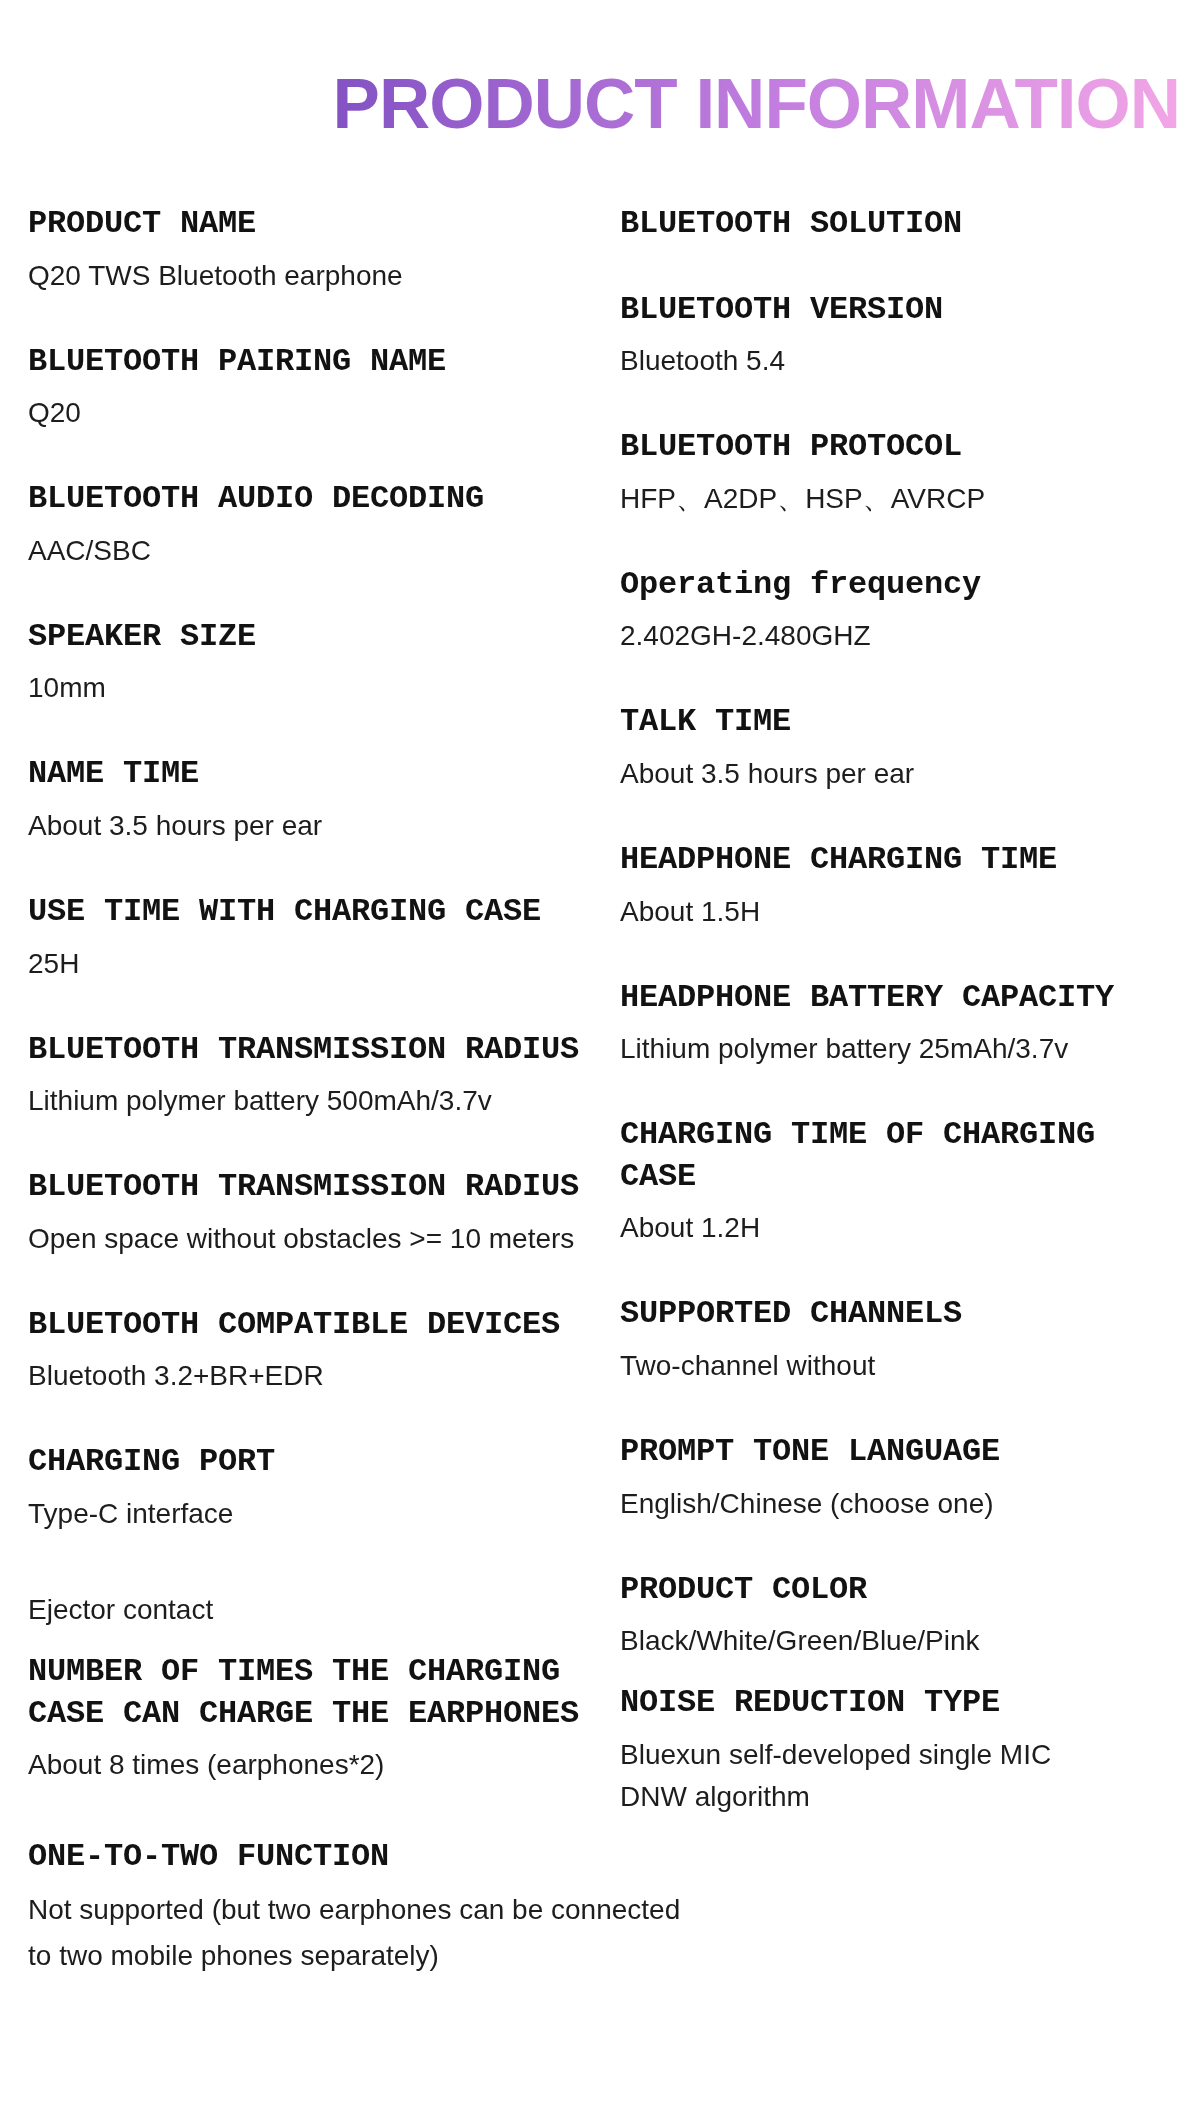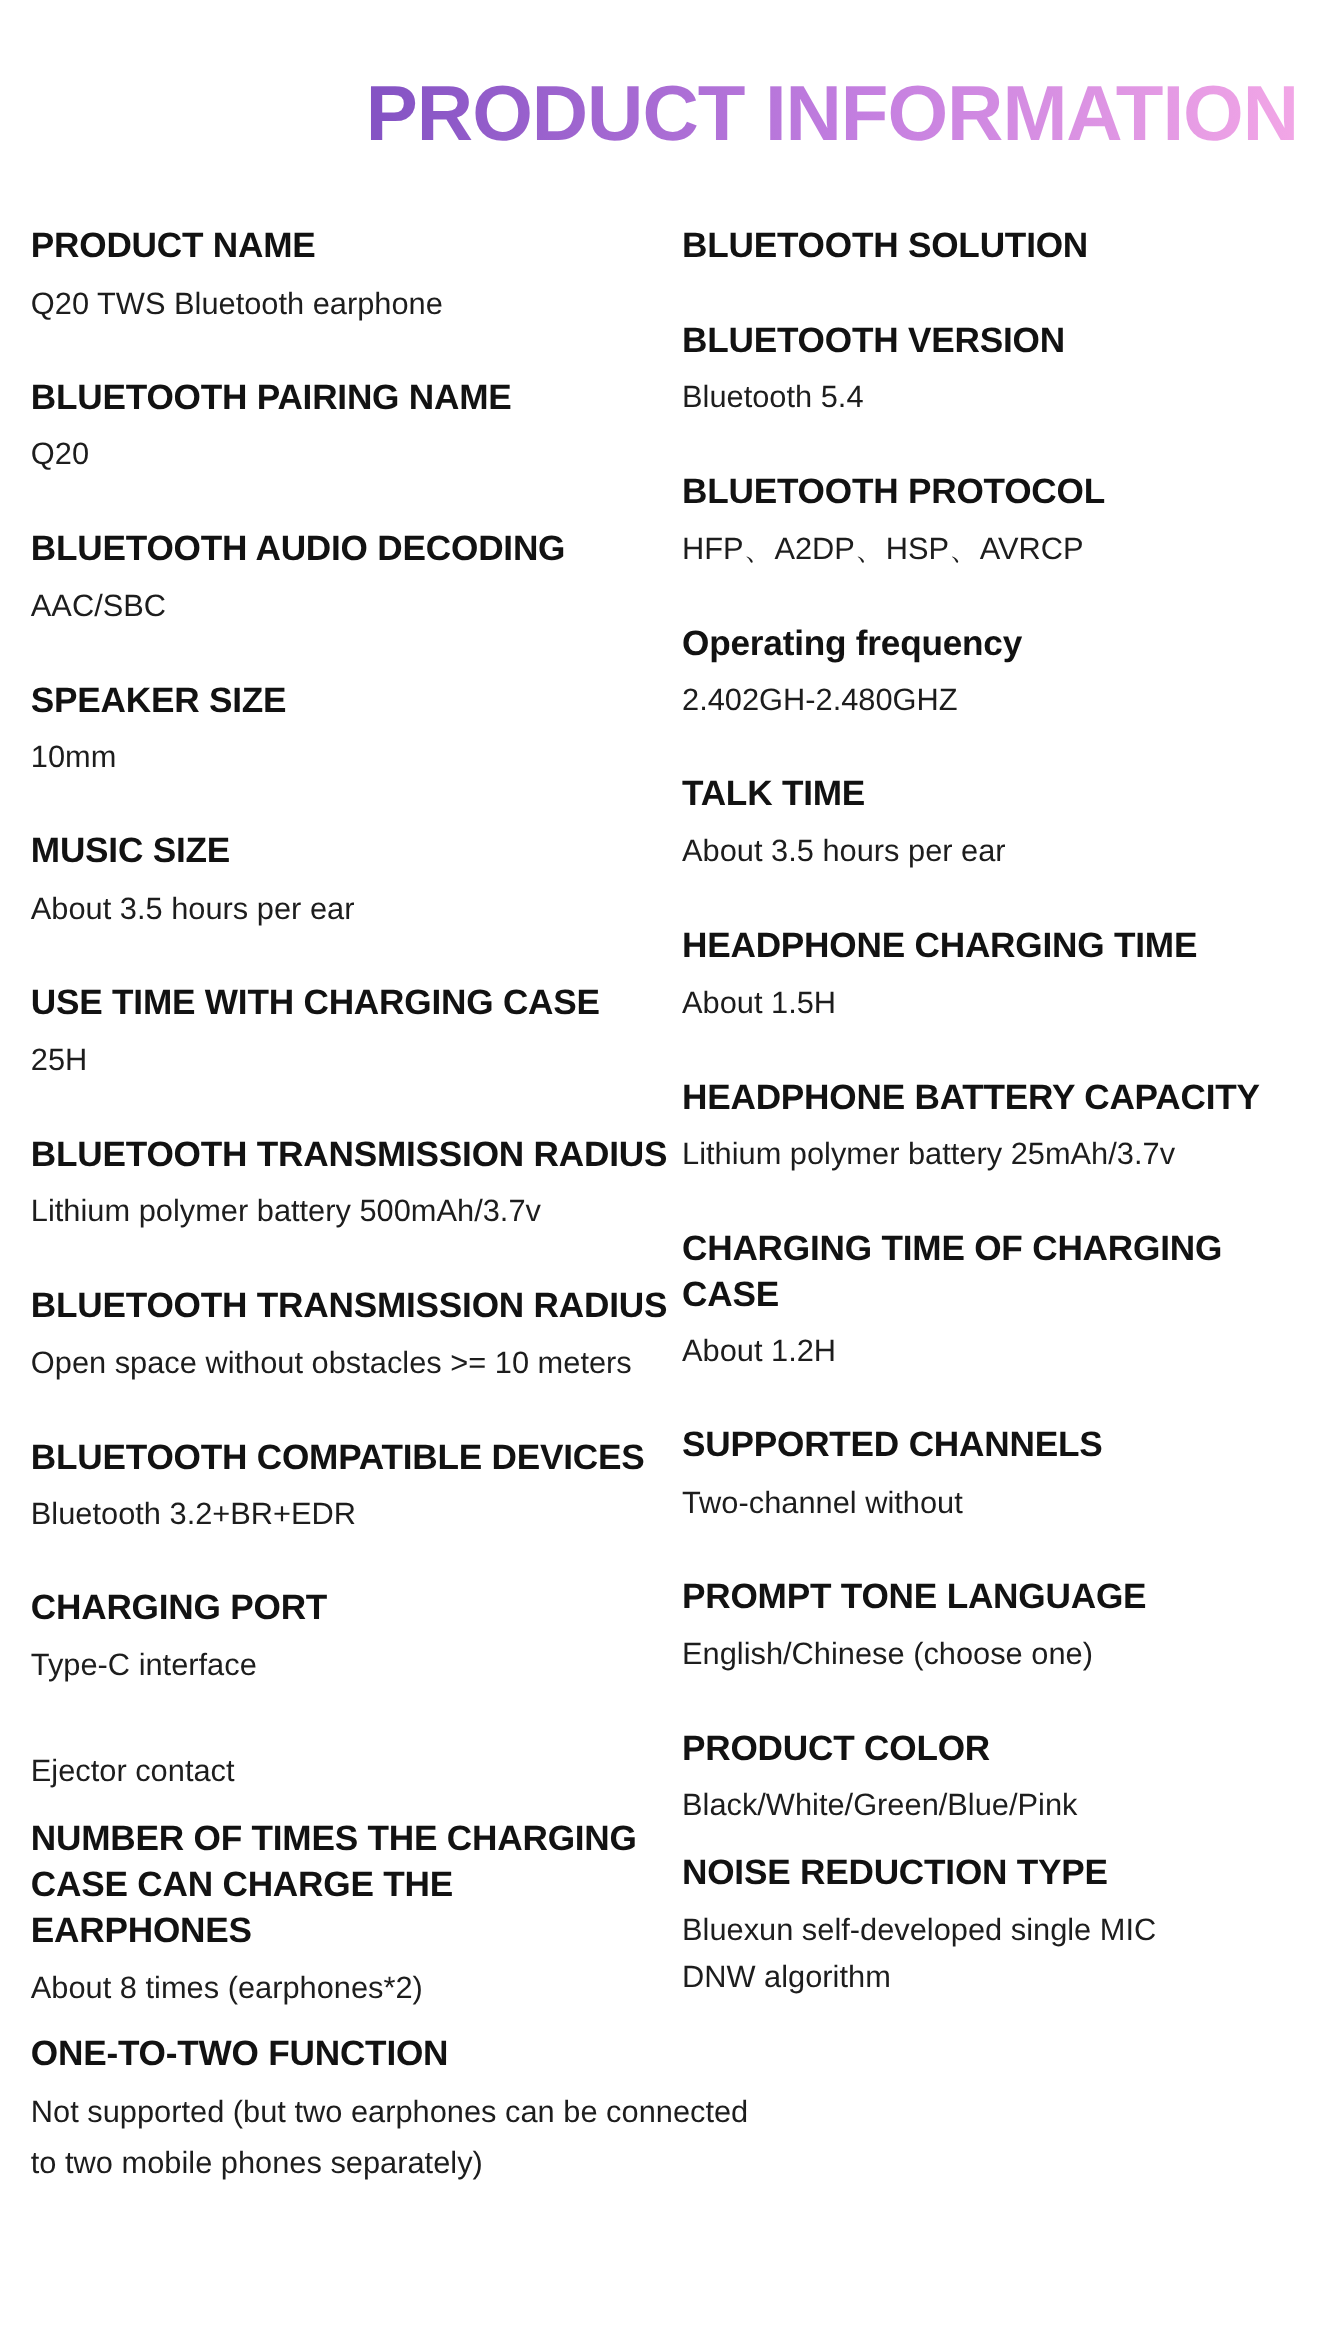--- a/index.html
+++ b/index.html
@@ -42,20 +42,21 @@
   
   .col .cell:nth-child(11) { margin-bottom: 20px; }
   .col .cell:nth-child(12) { margin-bottom: 0; }
   .spec-label {
     font-size: 32px;
     font-weight: 700;
     line-height: 1.3;
     letter-spacing: -0.2px;
     white-space: pre-line;
     color: #121212;
+    font-family: Liberation Mono, monospace;
   }
   .spec-value {
     margin-top: 10px;
     font-size: 28px;
     font-weight: 400;
     line-height: 1.5;
     white-space: pre-line;
     color: #1d1d1d;
   }
   .footer-spec {
@@ -85,21 +86,21 @@
     <div class="spec-label">BLUETOOTH AUDIO DECODING</div>
     <div class="spec-value">AAC/SBC</div>
   </div>
 
   <div class="cell">
     <div class="spec-label">SPEAKER SIZE</div>
     <div class="spec-value">10mm</div>
   </div>
 
   <div class="cell">
-    <div class="spec-label">MUSIC SIZE</div>
+    <div class="spec-label">NAME TIME</div>
     <div class="spec-value">About 3.5 hours per ear</div>
   </div>
 
   <div class="cell">
     <div class="spec-label">USE TIME WITH CHARGING CASE</div>
     <div class="spec-value">25H</div>
   </div>
 
   <div class="cell">
     <div class="spec-label">BLUETOOTH TRANSMISSION RADIUS</div>

